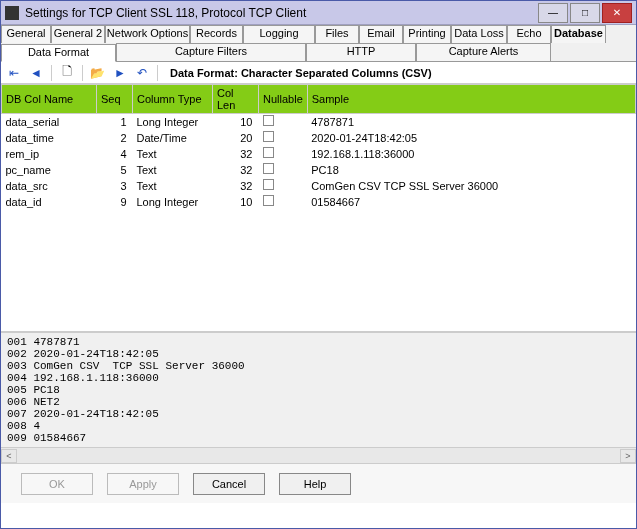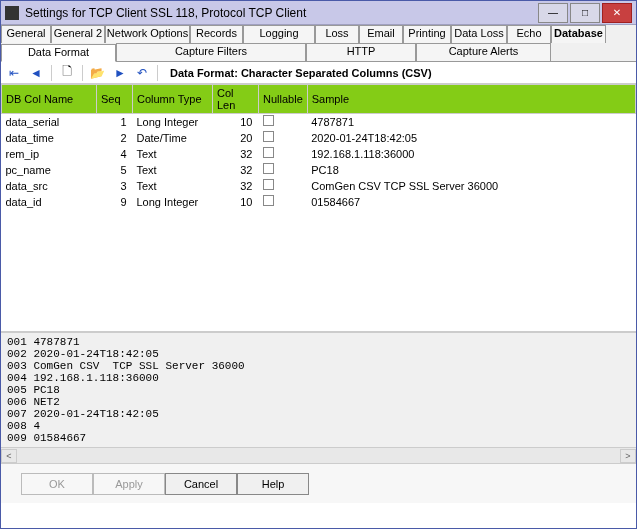--- a/index.html
+++ b/index.html
@@ -122,20 +122,21 @@
     justify-content: space-between;
     align-items: center;
     font-size: 9px;
     color: #666;
   }
   .hscroll .arrow { width:16px; text-align:center; border:1px solid #ccc; height:14px; line-height:12px;}
   .dlg-buttons {
     height: 40px;
     display: flex;
     align-items: center;
+    gap: 14px;
     padding: 16px 20px;
     border-top: 1px solid #ccc;
     background: #f7f7f7;
   }
   .dlg-btn {
     width: 72px; height: 22px;
     border: 1px solid #888;
     background: #f0f0f0;
     font-size: 11px;
     cursor: pointer;
@@ -155,21 +156,21 @@
   </div>
 </div>
 
 <div class="tab-rows">
   <div class="tab-row" id="tab-row-1">
       <div class="tab" style="width: 50px;">General</div>
       <div class="tab" style="width: 54px;">General 2</div>
       <div class="tab" style="width: 85px;">Network Options</div>
       <div class="tab" style="width: 53px;">Records</div>
       <div class="tab" style="width: 72px;">Logging</div>
-      <div class="tab" style="width: 44px;">Loss</div>
+      <div class="tab" style="width: 44px;">Files</div>
       <div class="tab" style="width: 44px;">Email</div>
       <div class="tab" style="width: 48px;">Printing</div>
       <div class="tab" style="width: 56px;">Data Loss</div>
       <div class="tab" style="width: 44px;">Echo</div>
       <div class="tab" style="width: 55px; font-weight: bold;">Database</div>
     </div>
   <div class="tab-row" id="tab-row-2">
       <div class="tab active" style="width: 115px;">Data Format</div>
       <div class="tab" style="width: 190px;">Capture Filters</div>
       <div class="tab" style="width: 110px;">HTTP</div>

